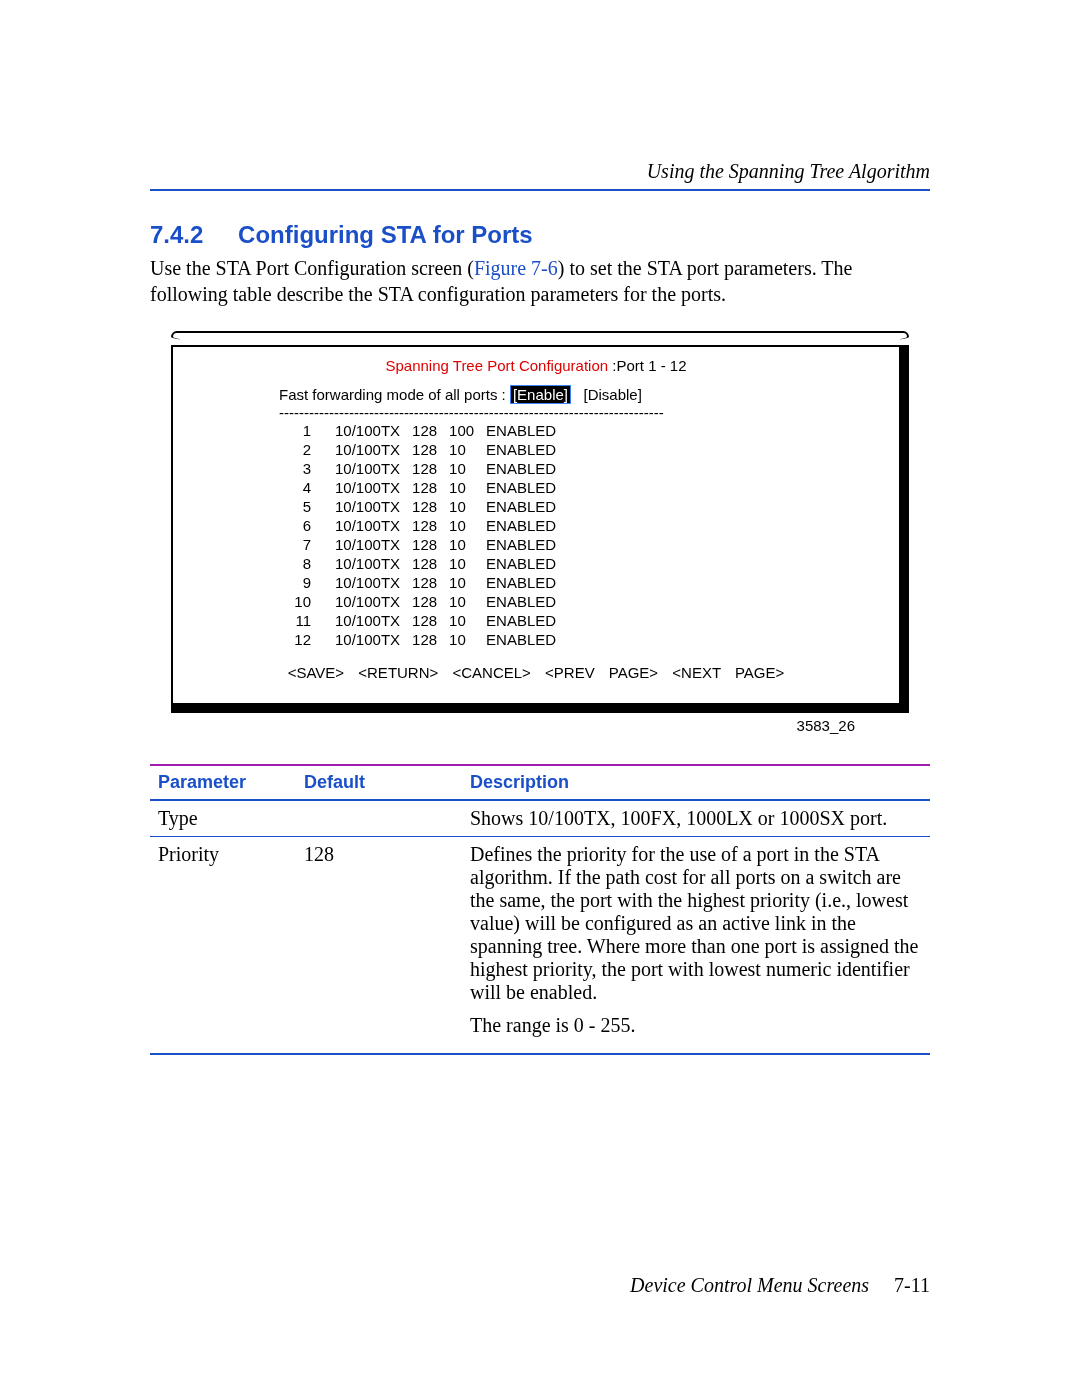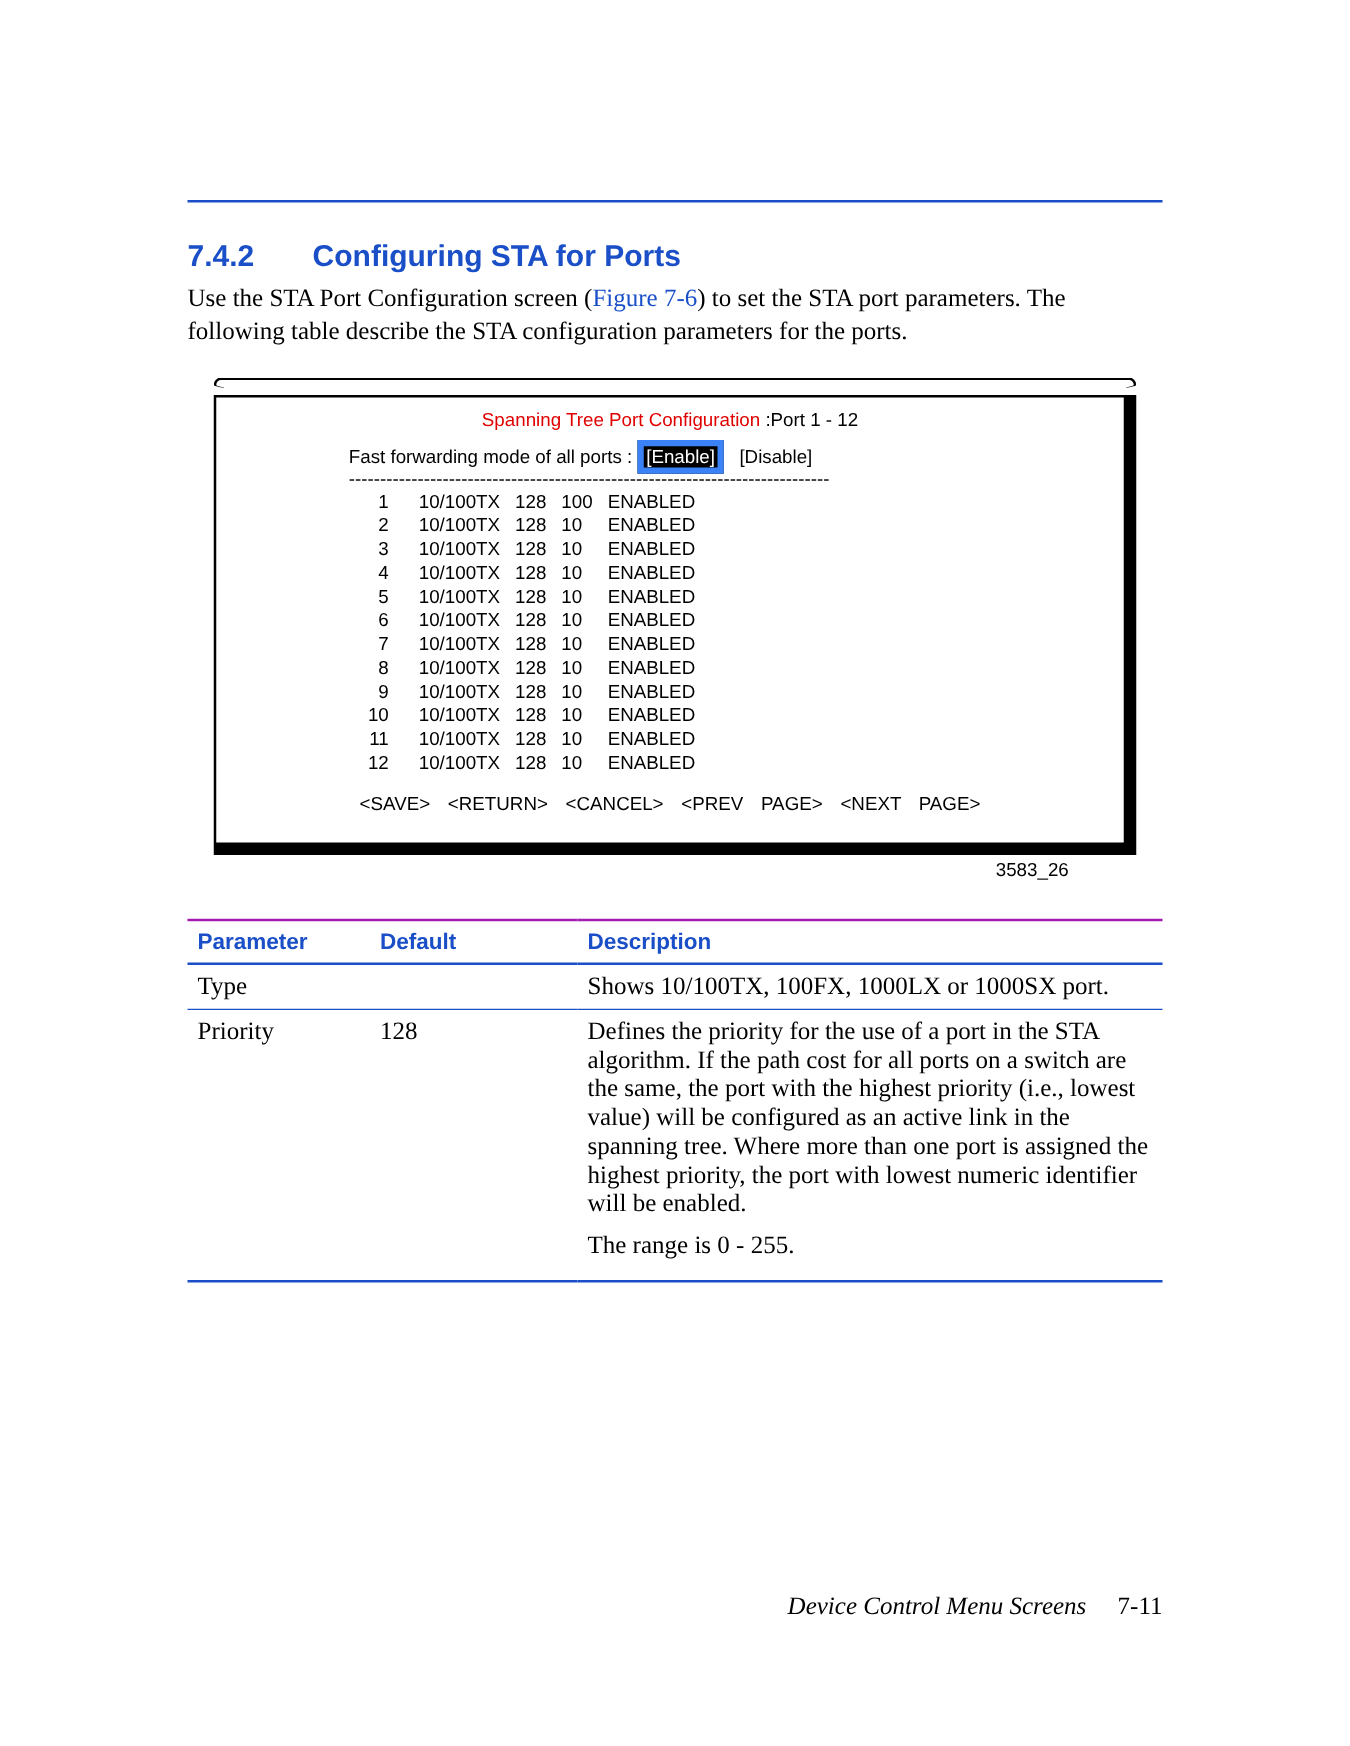--- a/index.html
+++ b/index.html
@@ -29,21 +29,21 @@
   }
   .section-heading {
     font-family: Arial, Helvetica, sans-serif;
     font-weight: bold;
     font-size: 24px;
     color: #1a4fc8;
     margin: 0 0 6px 0;
   }
   .section-num {
     display: inline-block;
-    margin-right: 40px;
+    margin-right: 28px;
   }
   .body-text {
     font-size: 20px;
     line-height: 1.3;
     margin: 0 0 24px 0;
   }
   .xref {
     color: #1a4fc8;
   }
   .figure-caption {
@@ -85,21 +85,21 @@
   .term-title-red { color: #e00000; }
   .ff-line {
     text-align: left;
     margin-left: 92px;
     margin-bottom: 2px;
   }
   .enable-box {
     background: #000;
     color: #fff;
     padding: 0 2px;
-    border: 5px solid #3b82f6;
+    border: 1px solid #3b82f6;
   }
   .term-table {
     margin-left: 92px;
     font-family: Arial, Helvetica, sans-serif;
     font-size: 15px;
   }
   .term-table th {
     font-weight: normal;
     text-align: left;
     padding: 0 10px 0 0;
@@ -169,20 +169,21 @@
     right: 150px;
     font-size: 20px;
   }
   .page-footer .title { font-style: italic; margin-right: 20px; }
 </style>
 </head>
 <body>
 
 <div class="page">
 
+  <div class="running-header">Using the Spanning Tree Algorithm</div>
   <hr class="header-rule">
 
   <h2 class="section-heading">
     <span class="section-num">7.4.2</span>
     <span>Configuring STA for Ports</span>
   </h2>
 
   <p class="body-text">
     <span>Use the STA Port Configuration screen (</span><span class="xref">Figure 7-6</span><span>) to set the STA port parameters. The following table describe the STA configuration parameters for the ports.</span>
   </p>

